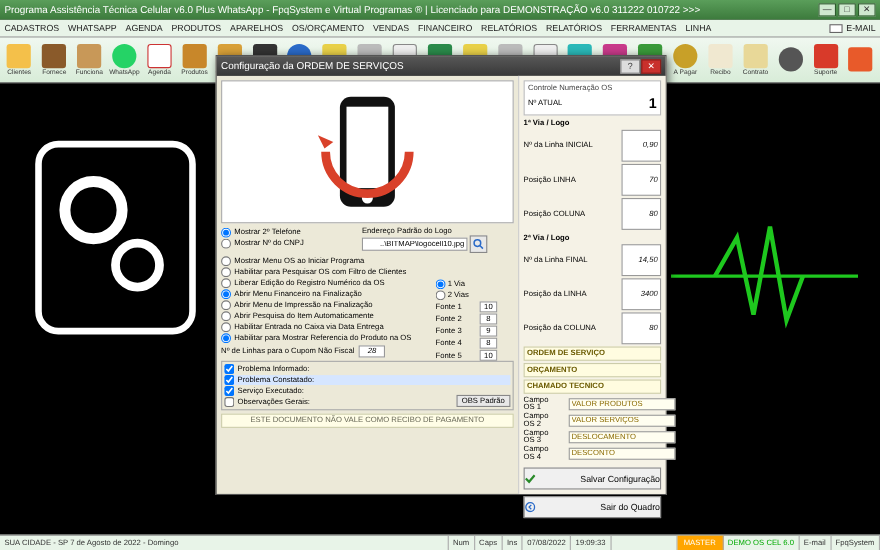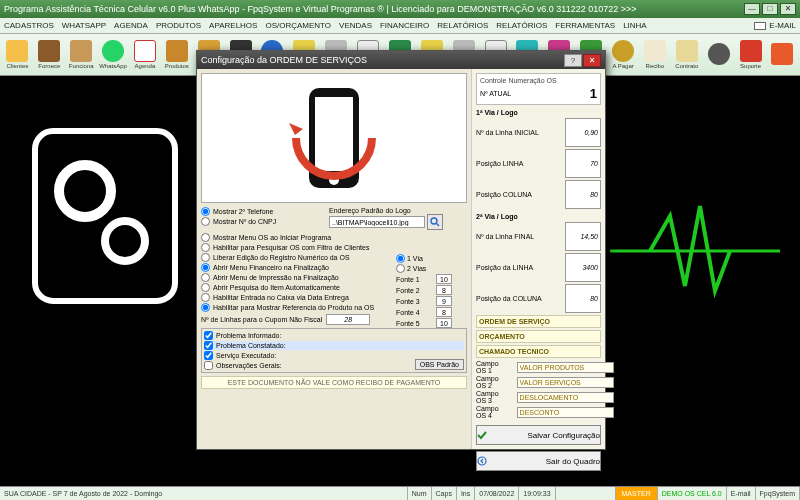--- a/index.html
+++ b/index.html
@@ -38,27 +38,27 @@
 .dlg-left { width: 276px; padding: 4px; display: flex; flex-direction: column; }
 .dlg-right { width: 134px; padding: 4px; background: #f5f2e6; border-left: 1px solid #ccc; }
 
 .logo-box { height: 130px; background: #fff; border: 1px solid #aaa; margin-bottom: 4px; display: flex; align-items: center; justify-content: center; }
 
 .radios { display: flex; flex-direction: column; gap: 1px; margin-bottom: 2px; }
 .radio-row { display: flex; align-items: center; gap: 3px; font-size: 7px; }
 .radio-row input { width: 9px; height: 9px; }
 
 .logo-path-row { display: flex; align-items: center; gap: 2px; margin-bottom: 3px; font-size: 7px; }
-.logo-path-row input[type=text] { width: 96px; font-size: 7px; height: 12px; border: 1px solid #999; padding: 0 2px; }
+.logo-path-row input[type=text] { width: 96px; font-size: 7px; height: 12px; border: 1px solid #999; padding: 0 2px; text-align: right; }
 .logo-path-row .search-btn { width: 16px; height: 16px; background: #e8e8e8; border: 1px solid #888; display: flex; align-items: center; justify-content: center; }
 .chk-row { display: flex; align-items: center; gap: 3px; font-size: 7px; }
 .chk-row input { width: 9px; height: 9px; }
 
 .nf-row { display: flex; align-items: center; gap: 4px; font-size: 7px; margin-bottom: 3px; }
-.nf-row input { width: 44px; height: 11px; font-size: 7px; text-align: center; border: 1px solid #999; font-style: italic; }
+.nf-row input { width: 24px; height: 11px; font-size: 7px; text-align: center; border: 1px solid #999; font-style: italic; }
 
 .prob-box { border: 1px solid #aaa; padding: 2px; display: flex; flex-direction: column; gap: 1px; margin-bottom: 3px; }
 .obs-btn { position: absolute; font-size: 7px; padding: 1px 4px; background: #e8e8e8; border: 1px solid #888; }
 
 .footer-note { background: #fffde6; border: 1px solid #cca; padding: 2px; font-size: 7px; color: #665; text-align: center; }
 
 
 .ctrl-box { border: 1px solid #bbb; padding: 3px; margin-bottom: 4px; background: #fff; }
 .ctrl-box .hdr { font-size: 7px; color: #444; margin-bottom: 2px; }
 .ctrl-box .val { font-size: 13px; font-weight: bold; text-align: right; }

